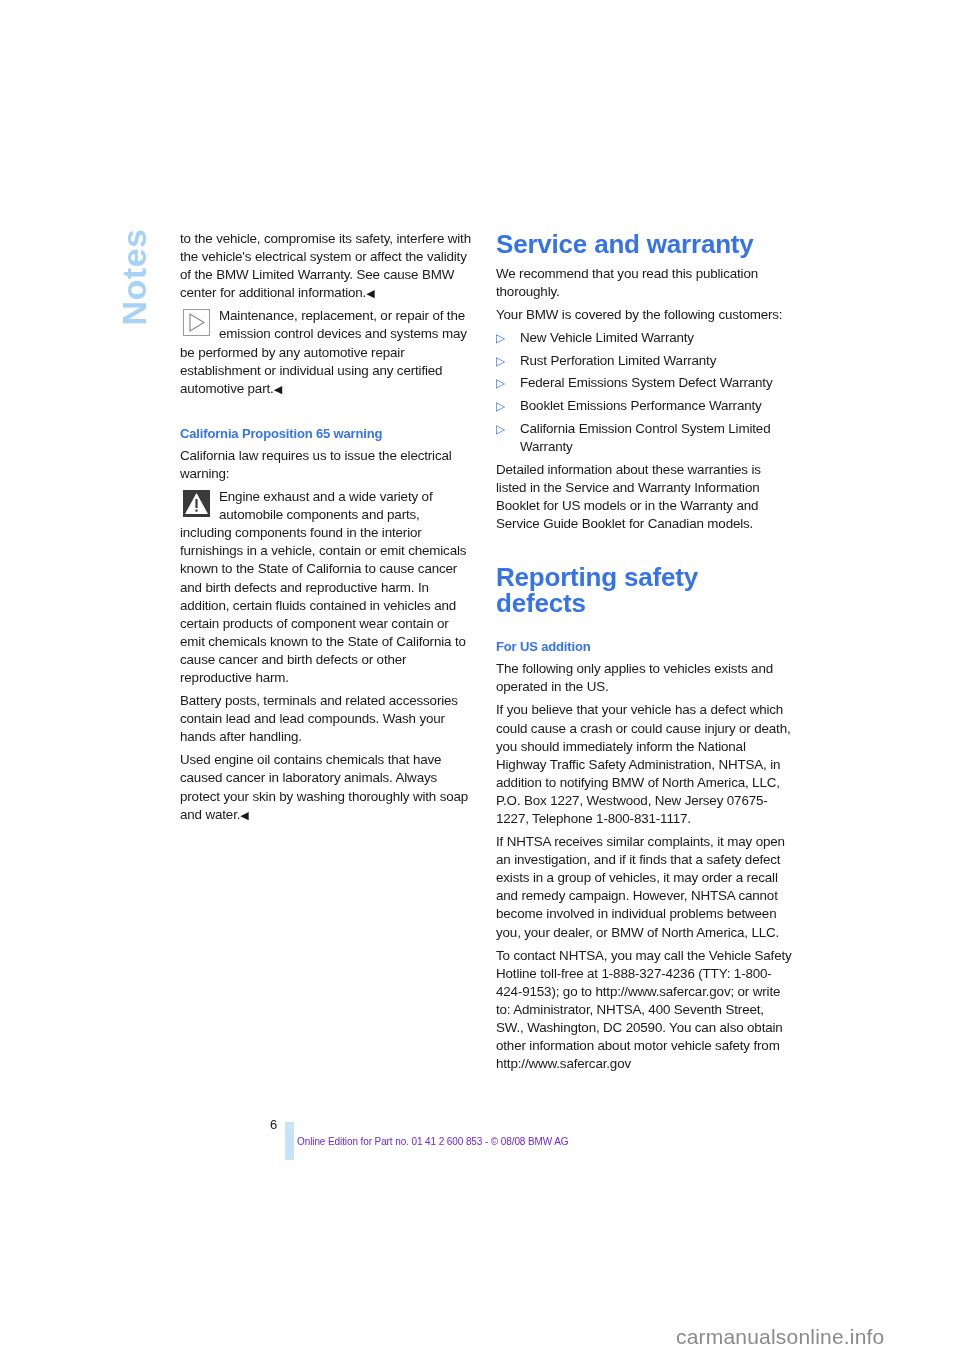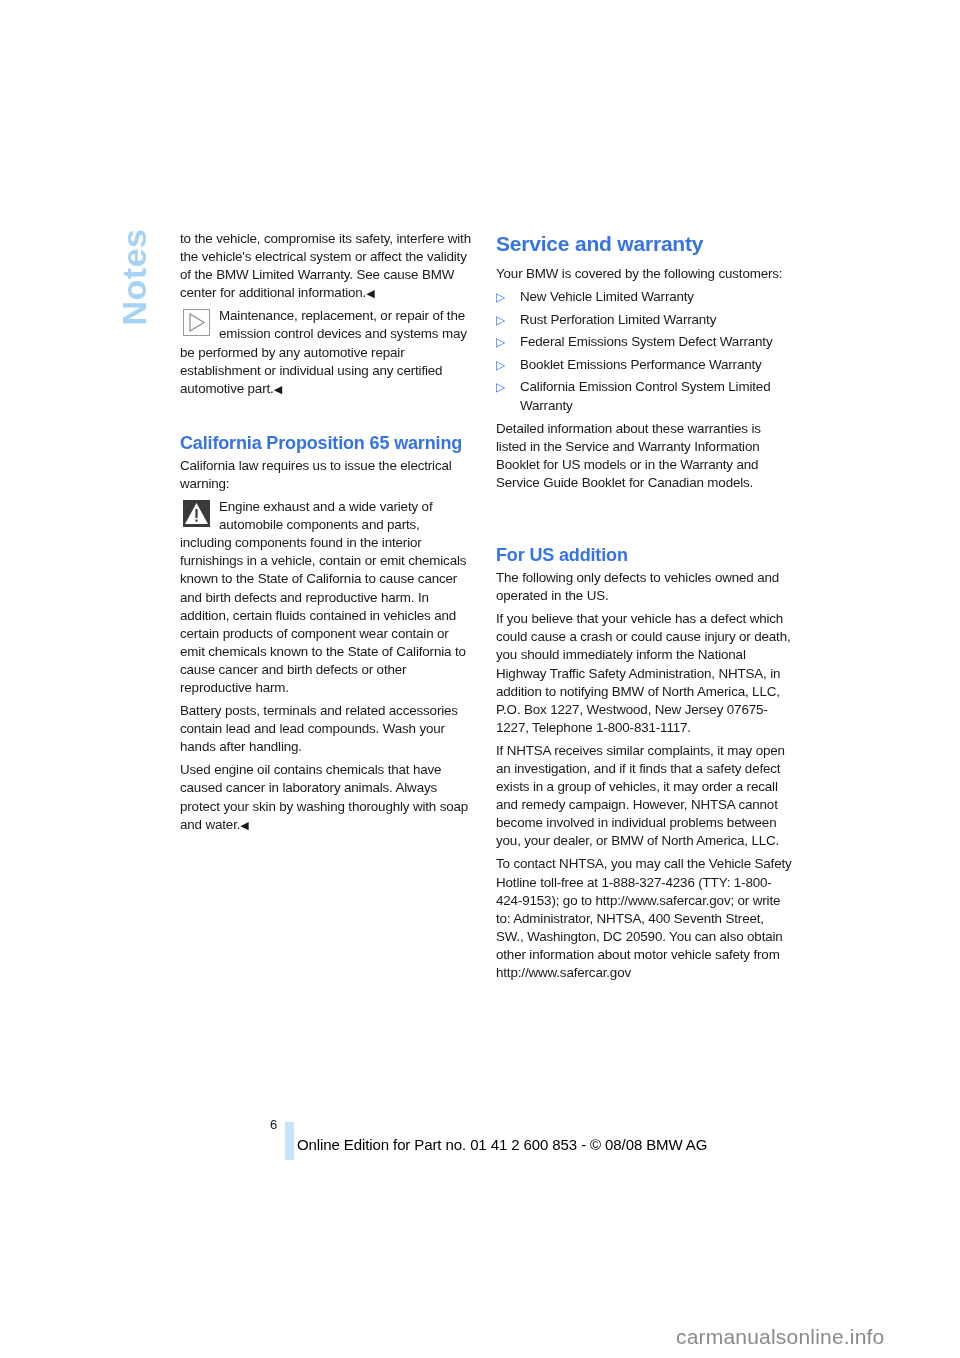--- a/index.html
+++ b/index.html
@@ -13,33 +13,33 @@
     .side-label span {
       position: absolute; left: 50%; top: 50%;
       transform: translate(-50%, -50%) rotate(-90deg);
       font-weight: bold; font-size: 34px; color: #a6d2f5; letter-spacing: 0.5px;
       white-space: nowrap;
     }
     .col { position: absolute; top: 230px; font-size: 13.4px; line-height: 18.1px; letter-spacing: -0.15px; }
     .col-left { left: 180px; width: 292px; }
     .col-right { left: 496px; width: 296px; top: 231px; }
     p { margin: 0 0 5px 0; }
-    .h1 { color: #3673e6; font-weight: bold; font-size: 21px; line-height: 26px; margin: 0 0 8px 0; letter-spacing: -0.2px; }
-    .h2 { color: #3673e6; font-weight: bold; font-size: 18px; line-height: 19px; margin: 17px 0 4px 0; }
+    .h1 { color: #3673e6; font-weight: bold; font-size: 26px; line-height: 26px; margin: 0 0 8px 0; letter-spacing: -0.2px; }
+    .h2 { color: #3673e6; font-weight: bold; font-size: 13px; line-height: 19px; margin: 7px 0 4px 0; }
     .note { position: relative; margin-bottom: 5px; }
     .note .icon { float: left; width: 27px; height: 27px; margin: 2px 9px 0 3px; box-sizing: border-box; }
     .icon-note { border: 1px solid #9a9a9a; background: #fff; }
     .icon-warn { background: #3a3a3a; }
     .end-mark { font-size: 11px; }
     ul.bullets { list-style: none; margin: 0 0 5px 0; padding: 0; }
     ul.bullets li { position: relative; padding-left: 24px; margin-bottom: 4.5px; }
     ul.bullets li .bullet { position: absolute; left: 0; top: 0; color: #3673e6; font-size: 12px; }
     .page-num { position: absolute; left: 270px; top: 1117px; font-size: 13px; }
     .footer-bar { position: absolute; left: 285px; top: 1122px; width: 9px; height: 38px; background: #c6e3f7; }
-    .footer-text { position: absolute; left: 297px; top: 1136px; font-size: 15px; color: #000000; letter-spacing: -0.1px; }
+    .footer-text { position: absolute; left: 297px; top: 1136px; font-size: 10px; color: #6d28d9; letter-spacing: -0.1px; }
     .watermark { position: absolute; left: 676px; top: 1325px; font-size: 21px; color: #8a8a8a; letter-spacing: 0.2px; }
   </style>
 </head>
 <body>
 
 <div class="side-label">
   <span>Notes</span>
 </div>
 
 <div class="col col-left">
@@ -68,34 +68,36 @@
     </div>
     <span>Engine exhaust and a wide variety of automobile components and parts, including components found in the interior furnishings in a vehicle, contain or emit chemicals known to the State of California to cause cancer and birth defects and reproductive harm. In addition, certain fluids contained in vehicles and certain products of component wear contain or emit chemicals known to the State of California to cause cancer and birth defects or other reproductive harm.</span>
   </div>
 
   <p>Battery posts, terminals and related accessories contain lead and lead compounds. Wash your hands after handling.</p>
   <p><span>Used engine oil contains chemicals that have caused cancer in laboratory animals. Always protect your skin by washing thoroughly with soap and water.</span><span class="end-mark">◀</span></p>
 </div>
 
 <div class="col col-right">
   <div class="h1">Service and warranty</div>
+  <p>We recommend that you read this publication thoroughly.</p>
   <p>Your BMW is covered by the following customers:</p>
   <ul class="bullets">
     <li><span class="bullet">▷</span><span>New Vehicle Limited Warranty</span></li>
     <li><span class="bullet">▷</span><span>Rust Perforation Limited Warranty</span></li>
     <li><span class="bullet">▷</span><span>Federal Emissions System Defect Warranty</span></li>
     <li><span class="bullet">▷</span><span>Booklet Emissions Performance Warranty</span></li>
     <li><span class="bullet">▷</span><span>California Emission Control System Limited Warranty</span></li>
   </ul>
   <p>Detailed information about these warranties is listed in the Service and Warranty Information Booklet for US models or in the Warranty and Service Guide Booklet for Canadian models.</p>
 
   <div style="height:26px"></div>
+  <div class="h1">Reporting safety defects</div>
   <div style="height:6px"></div>
   <div class="h2">For US addition</div>
-  <p>The following only defects to vehicles owned and operated in the US.</p>
+  <p>The following only applies to vehicles exists and operated in the US.</p>
   <p>If you believe that your vehicle has a defect which could cause a crash or could cause injury or death, you should immediately inform the National Highway Traffic Safety Administration, NHTSA, in addition to notifying BMW of North America, LLC, P.O. Box 1227, Westwood, New Jersey 07675-1227, Telephone 1-800-831-1117.</p>
   <p>If NHTSA receives similar complaints, it may open an investigation, and if it finds that a safety defect exists in a group of vehicles, it may order a recall and remedy campaign. However, NHTSA cannot become involved in individual problems between you, your dealer, or BMW of North America, LLC.</p>
   <p>To contact NHTSA, you may call the Vehicle Safety Hotline toll-free at 1-888-327-4236 (TTY: 1-800-424-9153); go to http://www.safercar.gov; or write to: Administrator, NHTSA, 400 Seventh Street, SW., Washington, DC 20590. You can also obtain other information about motor vehicle safety from http://www.safercar.gov</p>
 </div>
 
 <div class="page-num">6</div>
 <div class="footer-bar"></div>
 <div class="footer-text">Online Edition for Part no. 01 41 2 600 853 - © 08/08 BMW AG</div>
 
 <div class="watermark">carmanualsonline.info</div>

